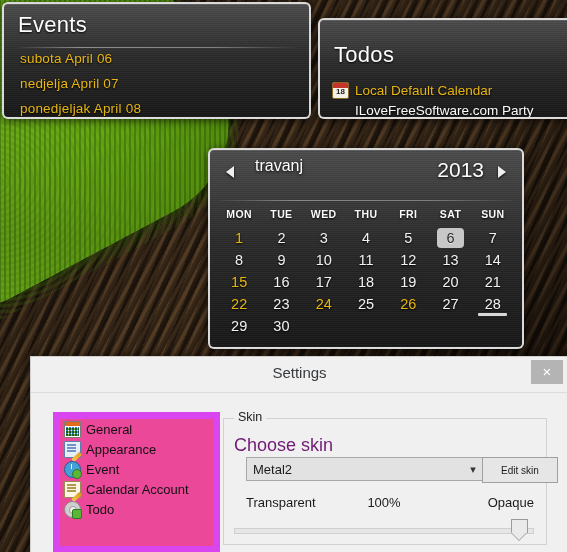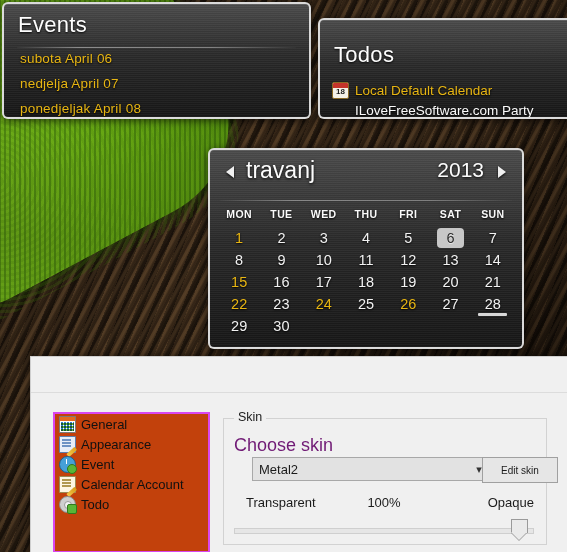--- a/index.html
+++ b/index.html
@@ -113,21 +113,21 @@
 
   
   #calendar{left:208px;top:148px;width:312px;height:197px;}
   .cal-head{position:absolute;left:0;right:0;top:0;height:46px;}
   .cal-arrow{
     position:absolute;top:16px;width:0;height:0;cursor:pointer;
     filter:drop-shadow(0 1px 1px rgba(0,0,0,.9));
   }
   .cal-arrow.left{left:16px;border-top:6px solid transparent;border-bottom:6px solid transparent;border-right:8px solid #efefef;}
   .cal-arrow.right{right:16px;border-top:6px solid transparent;border-bottom:6px solid transparent;border-left:8px solid #efefef;}
-  .cal-month{position:absolute;left:36px;top:7px;color:#fcfcfc;font-size:23px;text-shadow:0 1px 3px rgba(0,0,0,.9);}
+  .cal-month{position:absolute;left:45px;top:7px;color:#fcfcfc;font-size:16px;text-shadow:0 1px 3px rgba(0,0,0,.9);}
   .cal-year{position:absolute;right:38px;top:8px;color:#fcfcfc;font-size:21px;text-shadow:0 1px 3px rgba(0,0,0,.9);}
   .cal-sep{position:absolute;left:10px;right:10px;top:50px;height:1px;
     background:linear-gradient(90deg, rgba(255,255,255,.03), rgba(255,255,255,.38) 25%, rgba(255,255,255,.33) 72%, rgba(255,255,255,.02));}
   .cal-grid{position:absolute;left:8px;right:8px;top:58px;}
   .dow-row,.date-row{display:grid;grid-template-columns:repeat(7,1fr);}
   .dow{
     text-align:center;color:#fafafa;font-size:10.5px;font-weight:700;letter-spacing:.4px;
     text-shadow:0 1px 2px rgba(0,0,0,.95);padding-bottom:7px;
   }
   .dcell{
@@ -162,21 +162,21 @@
   }
   .st-close{
     position:absolute;right:5px;top:3px;width:32px;height:24px;
     background:#b4b4b4;color:#ffffff;font-size:15px;line-height:24px;text-align:center;
     cursor:pointer;user-select:none;
   }
   .st-body{position:absolute;left:0;right:0;top:35px;bottom:0;border-top:1px solid #dcdcdc;}
 
   .nav-list{
     position:absolute;left:22px;top:19px;width:153px;bottom:0;
-    background:#c2410c;border:2px solid #d946ef;overflow:hidden;
+    background:#ec4899;border:7px solid #d946ef;overflow:hidden;
   }
   .nav-item{
     display:flex;align-items:center;gap:5px;height:18px;padding:1px 3px 1px 4px;
     font-size:13px;color:#111;cursor:pointer;
   }
   .nav-ico{width:15px;height:15px;flex:0 0 auto;position:relative;}
 
   .ico-general{background:#fff;border:1px solid #7a7a7a;border-radius:1px;}
   .ico-general::before{content:"";position:absolute;left:0;right:0;top:0;height:4px;background:#e26a1f;}
   .ico-general::after{content:"";position:absolute;left:1px;right:1px;top:5px;bottom:1px;
@@ -210,21 +210,21 @@
   .group{
     position:absolute;left:192px;right:21px;top:25px;bottom:8px;
     border:1px solid #d2d2d2;
   }
   .group-label{
     position:absolute;left:10px;top:-9px;background:#f0f0f0;padding:0 4px;
     font-size:12.5px;color:#1b1b1b;
   }
   .fld-label{position:absolute;left:10px;top:16px;font-size:18px;color:#701a75;}
   .combo{
-    position:absolute;left:28px;top:38px;width:238px;height:22px;
+    position:absolute;left:22px;top:38px;width:238px;height:22px;
     background:#e2e2e2;border:1px solid #a8a8a8;
     display:flex;align-items:center;cursor:pointer;
   }
   .combo-val{font-size:13px;color:#1b1b1b;padding-left:6px;flex:1;}
   .combo-arr{width:24px;text-align:center;font-size:11px;color:#333;}
   .btn{
     position:absolute;left:258px;top:38px;width:74px;height:24px;
     background:#e6e6e6;border:1px solid #a0a0a0;
     font-size:10px;color:#1b1b1b;display:flex;align-items:center;justify-content:center;
     cursor:pointer;
@@ -418,20 +418,24 @@
           </div>
           <div class="dcell empty">
             <span class="box"></span>
           </div>
         </div>
       </div>
   </div>
 </div>
 
 <div id="settings">
+  <div class="st-titlebar">
+    <div class="st-title">Settings</div>
+    <div class="st-close">×</div>
+  </div>
   <div class="st-body">
 
     <div class="nav-list" id="nav-list">
         <div class="nav-item">
           <span class="nav-ico ico-general"></span>
           <span>General</span>
         </div>
         <div class="nav-item">
           <span class="nav-ico ico-appearance"></span>
           <span>Appearance</span>

